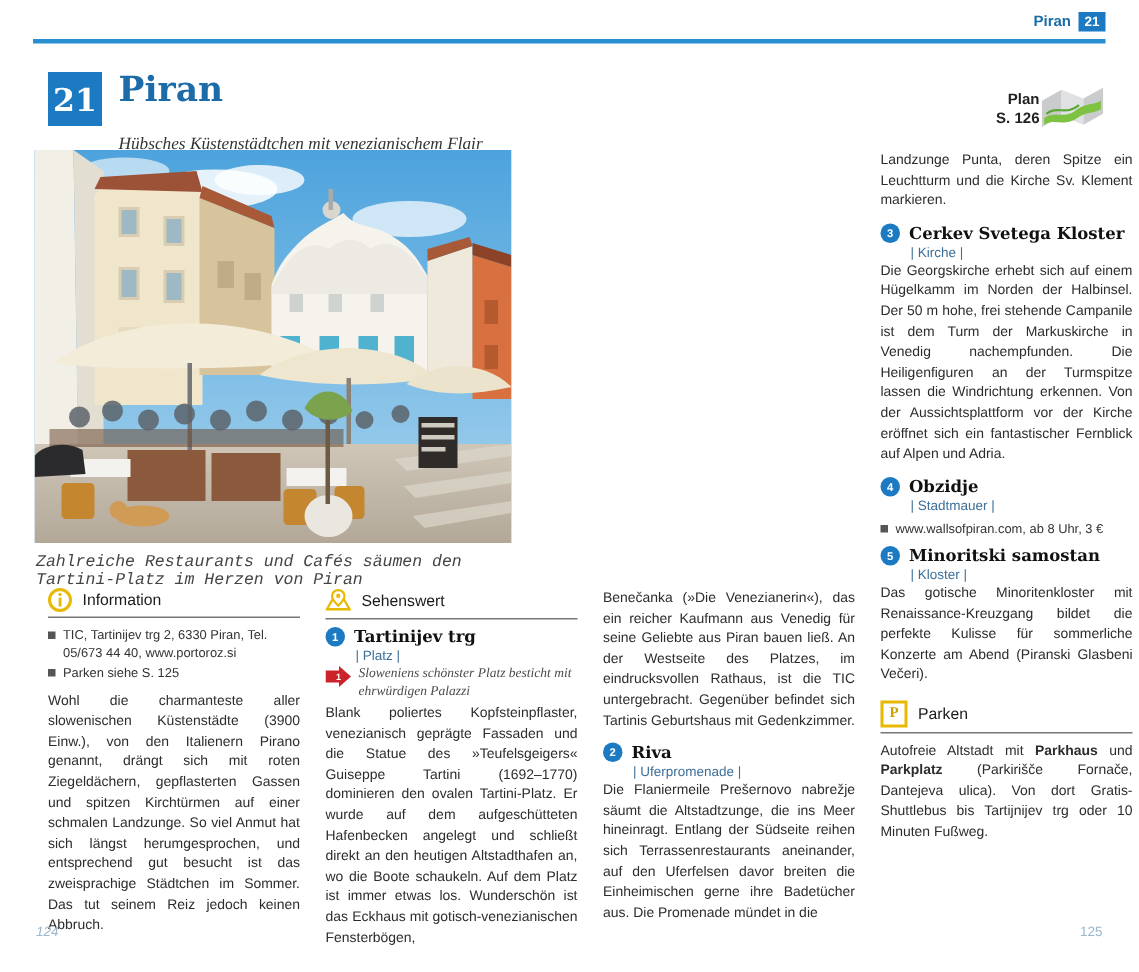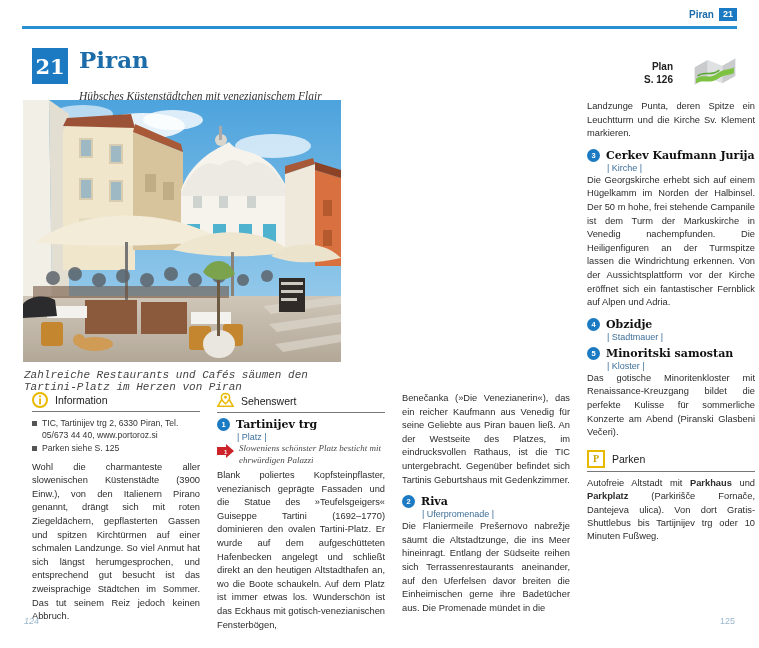--- a/index.html
+++ b/index.html
@@ -46,21 +46,21 @@
     font-size:23px; line-height:24px; color:#1b6ca8; font-weight:bold;
   }
   .chapter .sub{
     margin-top:18px; font-style:italic; font-size:11.5px; color:#333;
     font-family:"Liberation Serif", serif;
   }
 
   
   .planbox{
     position:absolute; right:22px; top:57px;
-    display:flex; align-items:center; gap:20px;
+    display:flex; align-items:center; gap:0;
   }
   .planbox .pt{
     font-size:10px; font-weight:bold; color:#222; line-height:13px; text-align:right;
   }
   .planicon{width:44px;height:32px;}
 
   
   .photo{
     position:absolute; left:23px; top:100px;
     width:318px; height:262px;
@@ -354,32 +354,35 @@
       <p class="body nogap">Die Flaniermeile Prešernovo nabrežje säumt die Altstadtzunge, die ins Meer hineinragt. Entlang der Südseite reihen sich Terrassenrestaurants aneinander, auf den Uferfelsen davor breiten die Einheimischen gerne ihre Badetücher aus. Die Promenade mündet in die</p>
     </div>
   </div>
 
   <div class="col" id="col4" style="top:100px;">
     <p class="body">Landzunge Punta, deren Spitze ein Leuchtturm und die Kirche Sv. Klement markieren.</p>
 
     <div class="poi">
       <div class="poihead">
         <span class="poinum">3</span>
-        <span class="poiname">Cerkev Kaufmann Jurija</span>
+        <span class="poiname">Cerkev Svetega Kloster</span>
       </div>
       <div class="poicat">| Kirche |</div>
       <p class="body">Die Georgskirche erhebt sich auf einem Hügelkamm im Norden der Halbinsel. Der 50 m hohe, frei stehende Campanile ist dem Turm der Markuskirche in Venedig nachempfunden. Die Heiligenfiguren an der Turmspitze lassen die Windrichtung erkennen. Von der Aussichtsplattform vor der Kirche eröffnet sich ein fantastischer Fernblick auf Alpen und Adria.</p>
     </div>
 
     <div class="poi">
       <div class="poihead">
         <span class="poinum">4</span>
         <span class="poiname">Obzidje</span>
       </div>
       <div class="poicat">| Stadtmauer |</div>
+      <div class="facts" style="margin-top:4px;">
+        <div class="fact">www.wallsofpiran.com, ab 8 Uhr, 3 €</div>
+      </div>
     </div>
 
     <div class="poi">
       <div class="poihead">
         <span class="poinum">5</span>
         <span class="poiname">Minoritski samostan</span>
       </div>
       <div class="poicat">| Kloster |</div>
       <p class="body nogap">Das gotische Minoritenkloster mit Renaissance-Kreuzgang bildet die perfekte Kulisse für sommerliche Konzerte am Abend (Piranski Glasbeni Večeri).</p>
     </div>

